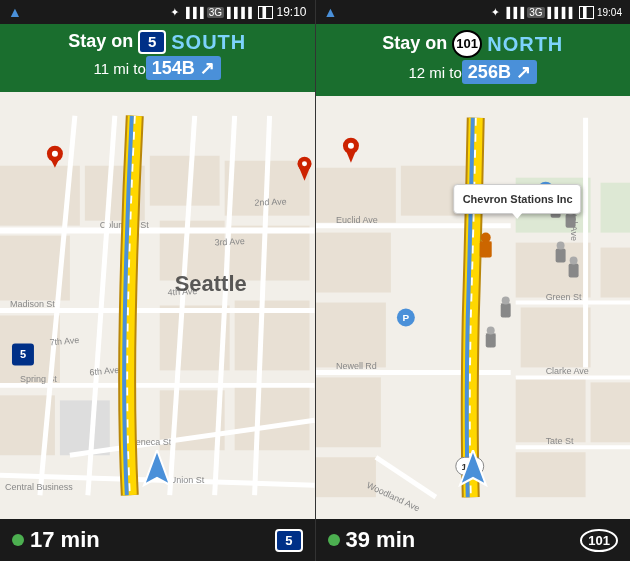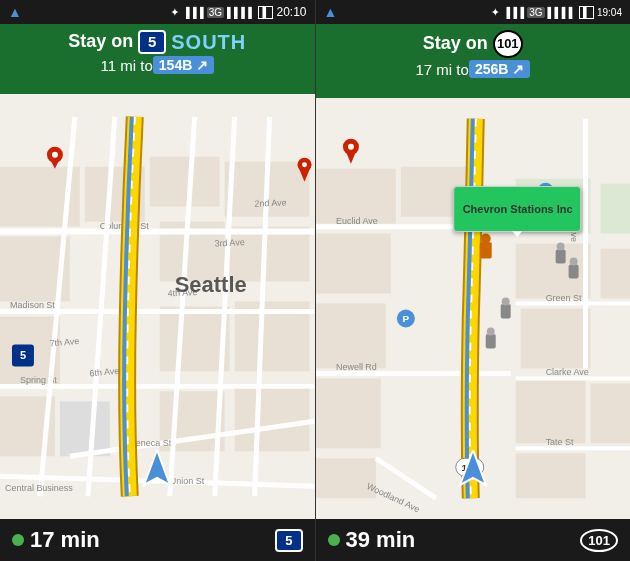--- a/index.html
+++ b/index.html
@@ -41,21 +41,21 @@
       display: flex;
       align-items: center;
       gap: 3px;
       font-size: 11px;
       color: white;
     }
 
     
     .nav-header {
       background: #1a6e2e;
-      padding: 6px 10px 20px;
+      padding: 6px 10px 12px;
       text-align: left;
       flex-shrink: 0;
       z-index: 10;
     }
     .nav-instruction {
       color: white;
       font-size: 18px;
       font-weight: bold;
       display: flex;
       align-items: center;
@@ -101,21 +101,21 @@
       font-size: 15px;
       margin-top: 2px;
       display: flex;
       align-items: center;
       justify-content: center;
     }
     .exit-badge {
       background: #4a90d9;
       color: white;
       font-weight: bold;
-      font-size: 14px;
+      font-size: 18px;
       padding: 1px 6px;
       border-radius: 3px;
     }
 
     
     .map-area {
       flex: 1;
       position: relative;
       overflow: hidden;
     }
@@ -186,24 +186,24 @@
       border-radius: 50%;
       padding: 2px 6px;
     }
 
     
     .map-tooltip {
       position: absolute;
       top: 88px;
       left: 48%;
       transform: translateX(-10%);
-      background: #22c55e;
+      background: #ffffff;
       border: 1px solid #ccc;
       border-radius: 4px;
-      padding: 16px 8px;
+      padding: 8px 8px;
       font-size: 11px;
       font-weight: bold;
       color: #333;
       box-shadow: 0 2px 4px rgba(0,0,0,0.3);
       white-space: nowrap;
       z-index: 20;
     }
     .map-tooltip::after {
       content: '';
       position: absolute;
@@ -238,21 +238,21 @@
   <div class="status-bar">
     <div class="status-bar-left">
       <span class="gps-arrow">▲</span>
     </div>
     <div class="status-bar-right">
       <span style="font-size:11px;color:white;">✦</span>
       <span style="font-size:10px;color:white;">▐▐▐</span>
       <span style="font-size:10px;color:white;background:#555;padding:0 2px;border-radius:2px;">3G</span>
       <span style="font-size:10px;color:white;">▌▌▌▌</span>
       <span style="font-size:10px;color:white;border:1px solid white;padding:0 3px;">▌</span>
-      <span style="font-size:12px;color:white;">20:10</span>
+      <span style="font-size:12px;color:white;">19:10</span>
     </div>
   </div>
 
   <div class="nav-header">
     <div class="nav-instruction">
       <span>Stay on</span>
       <span class="route-badge badge-interstate">5</span>
       <span class="nav-direction">SOUTH</span>
     </div>
     <div class="nav-distance">
@@ -368,23 +368,24 @@
       <span style="font-size:10px;color:white;">▌▌▌▌</span>
       <span style="font-size:10px;color:white;border:1px solid white;padding:0 3px;">▌</span>
       <span style="font-size:10px;color:white;">19:04</span>
     </div>
   </div>
 
   <div class="nav-header">
     <div class="nav-instruction">
       <span>Stay on</span>
       <span class="route-badge badge-us">101</span>
+      <span class="nav-direction">NORTH</span>
     </div>
     <div class="nav-distance">
-      <span>17 mi to</span>
+      <span>12 mi to</span>
       <span class="exit-badge">256B ↗</span>
     </div>
   </div>
 
   <div class="map-area">
     <div class="map-right">
       <svg class="map-svg" viewBox="0 0 315 380" xmlns="http://www.w3.org/2000/svg">
 
         <rect width="315" height="380" fill="#f2efe9"></rect>
 

